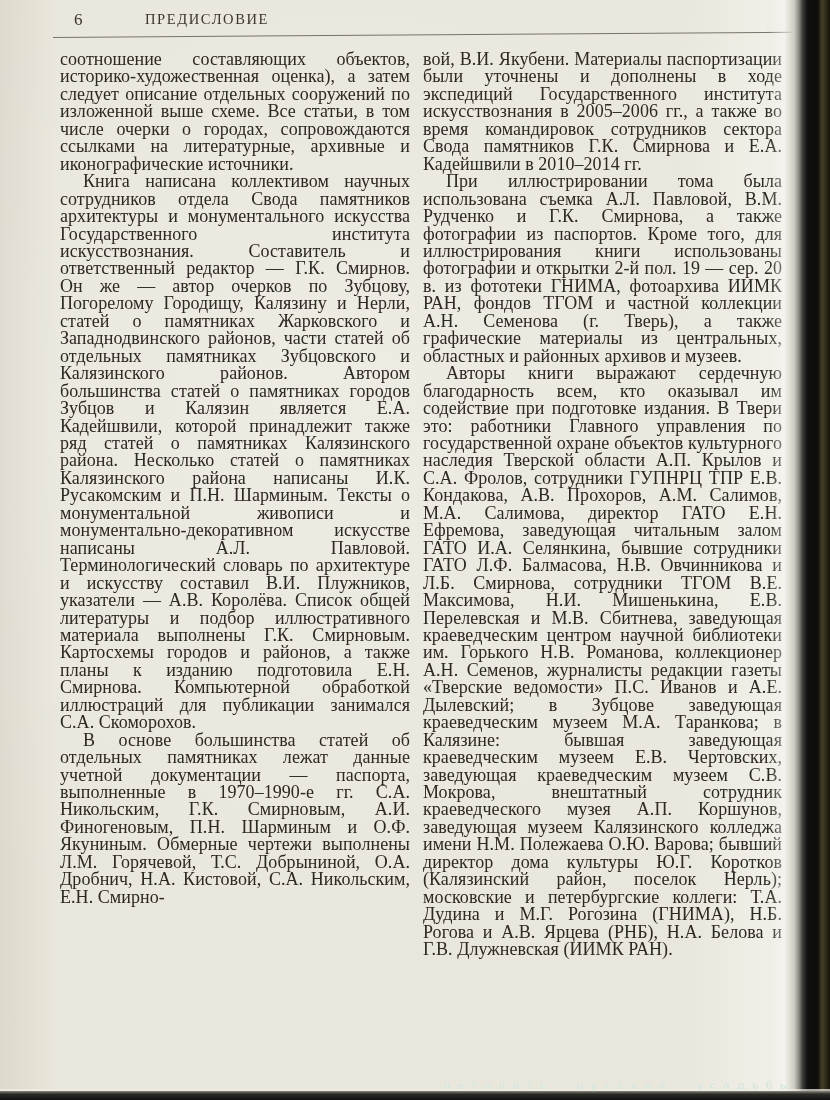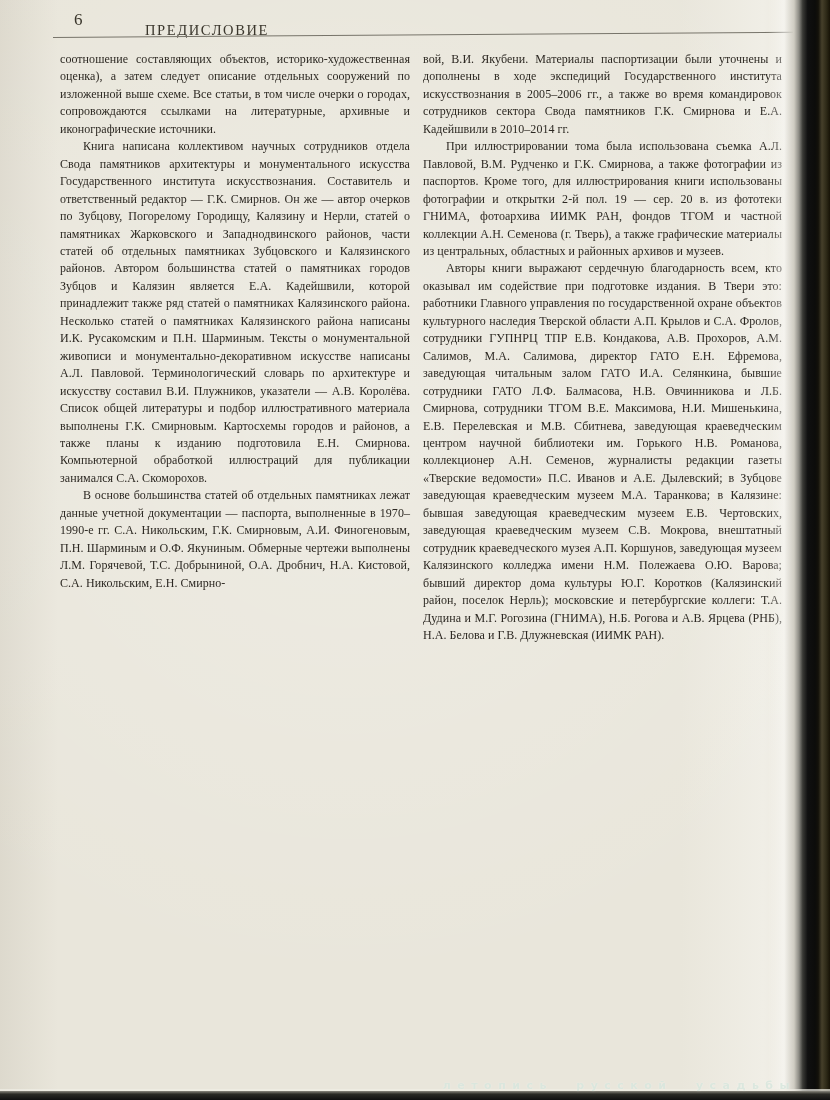--- a/index.html
+++ b/index.html
@@ -18,40 +18,40 @@
       var(--paper);
     overflow: hidden;
   }
   
   .header { position: absolute; top: 7px; left: 0; width: 100%; height: 30px; }
   .pagenum {
     position: absolute; left: 74px; top: 3px;
     font-size: 17px; color: var(--header_ink);
   }
   .running-title {
-    position: absolute; left: 145px; top: 15px;
+    position: absolute; left: 145px; top: 4px;
     font-size: 14.5px; letter-spacing: 1.6px; color: var(--header_ink);
   }
   .rule {
     position: absolute; left: 53px; top: 37px; width: 740px; height: 1.4px;
     background: var(--rule);
     transform: rotate(-0.4deg);
     transform-origin: left center;
   }
   
   .columns {
     position: absolute; left: 60px; top: 51px;
     width: 722px;
     display: flex; gap: 13px;
   }
   .col { width: 350px; }
   .col.right { width: 359px; }
   .para {
     margin: 0;
-    font-size: 12px; line-height: 17.45px;
+    font-size: 18px; line-height: 17.45px;
     color: var(--ink);
     text-align: justify;
     hyphens: auto; -webkit-hyphens: auto;
     letter-spacing: 0.05px;
   }
   .para.indent { text-indent: 23px; }
   
   .edge-right {
     position: absolute; top: 0; right: 0; width: 62px; height: 100%;
     background: linear-gradient(90deg,

